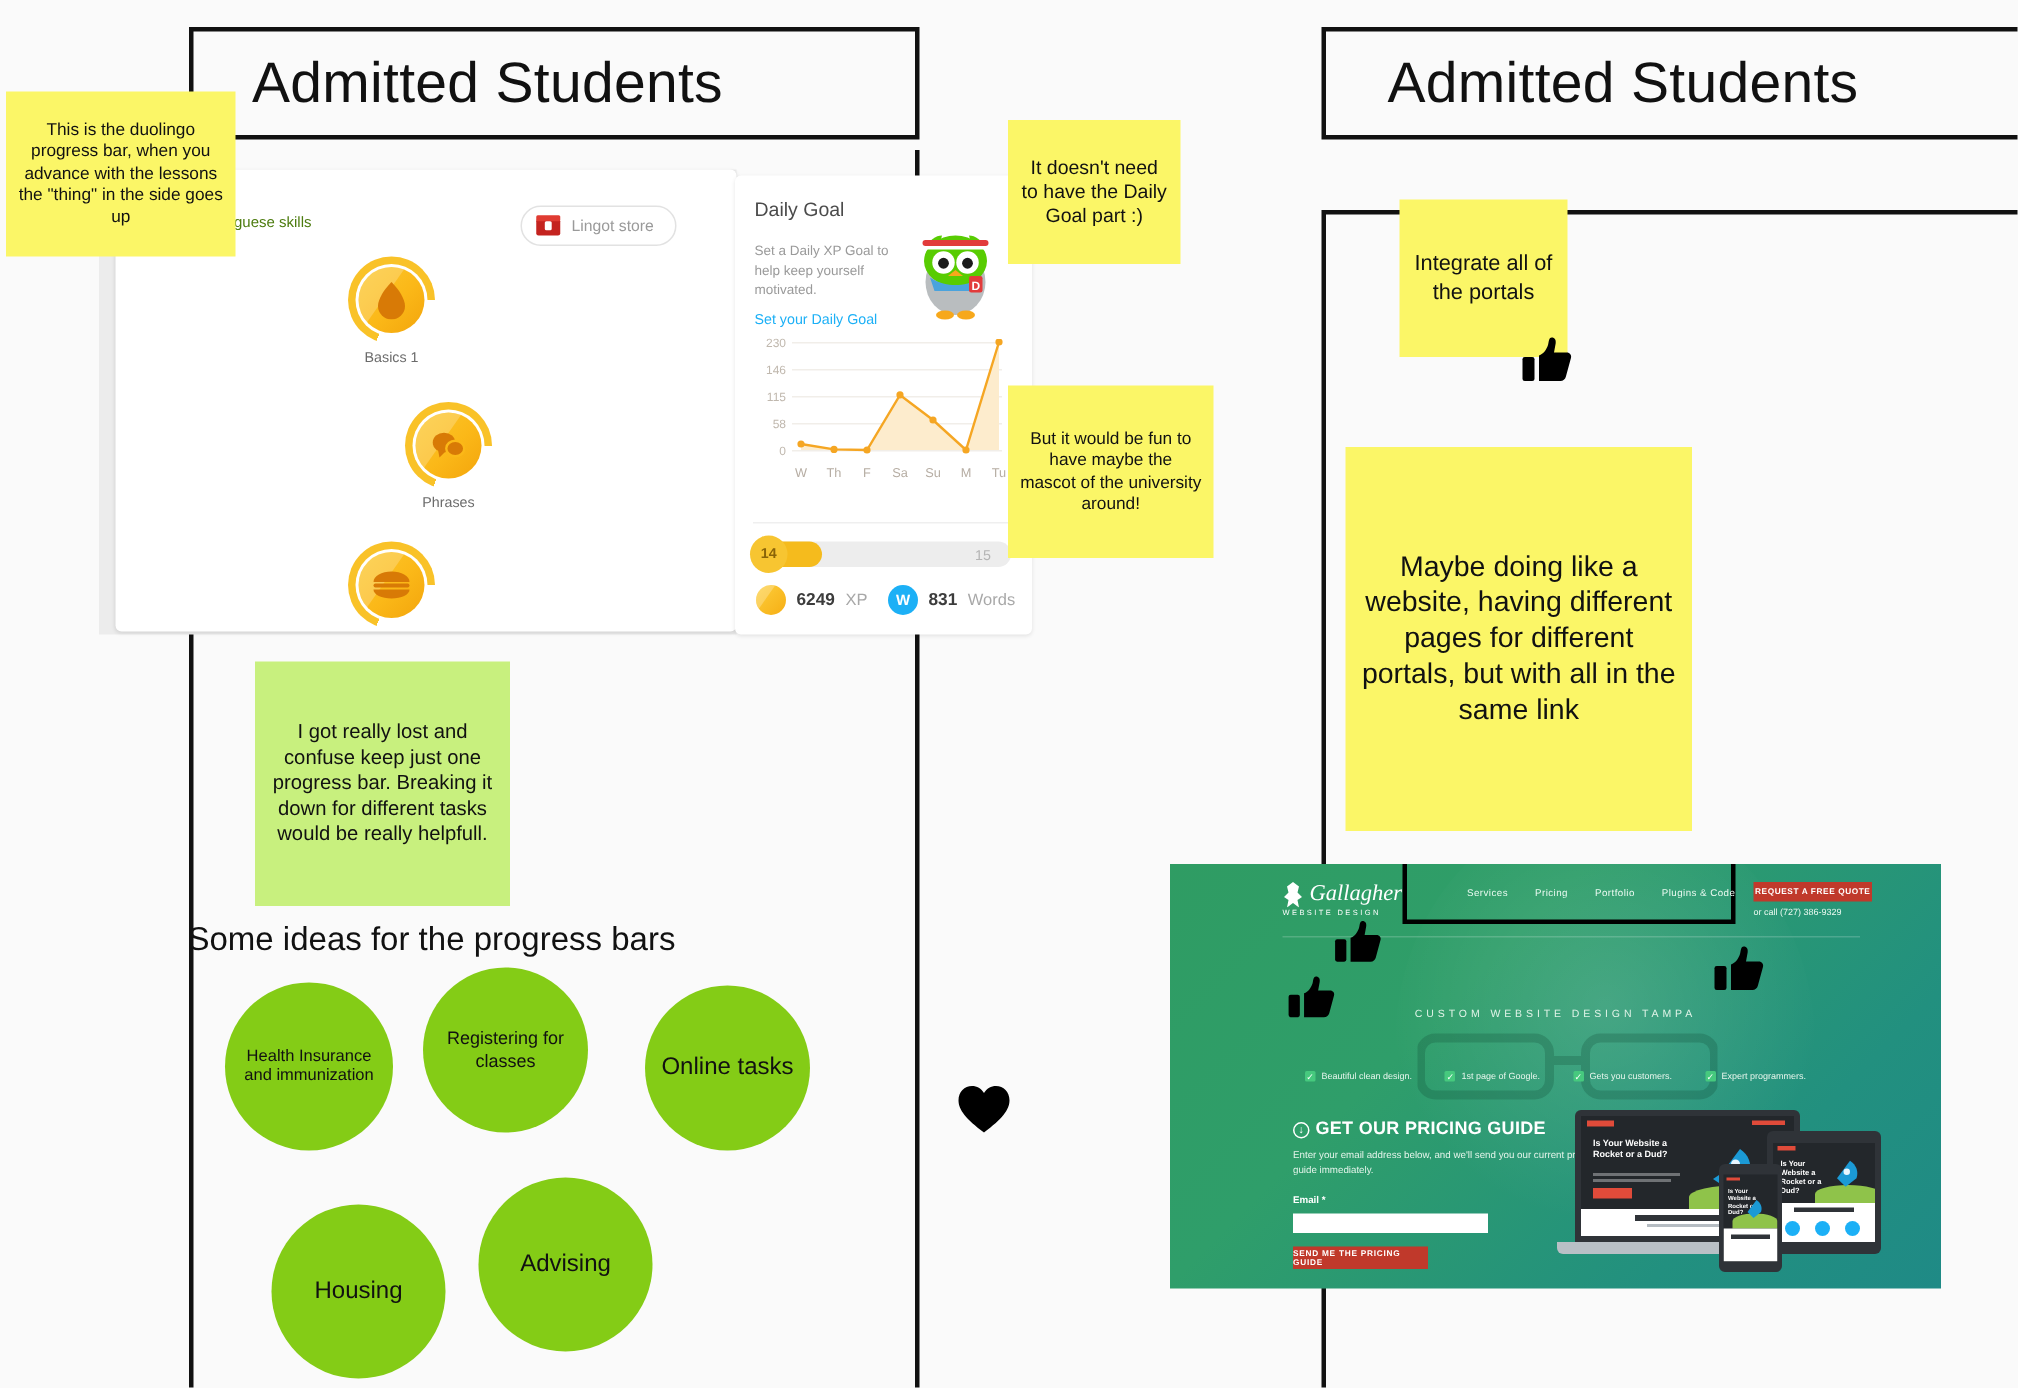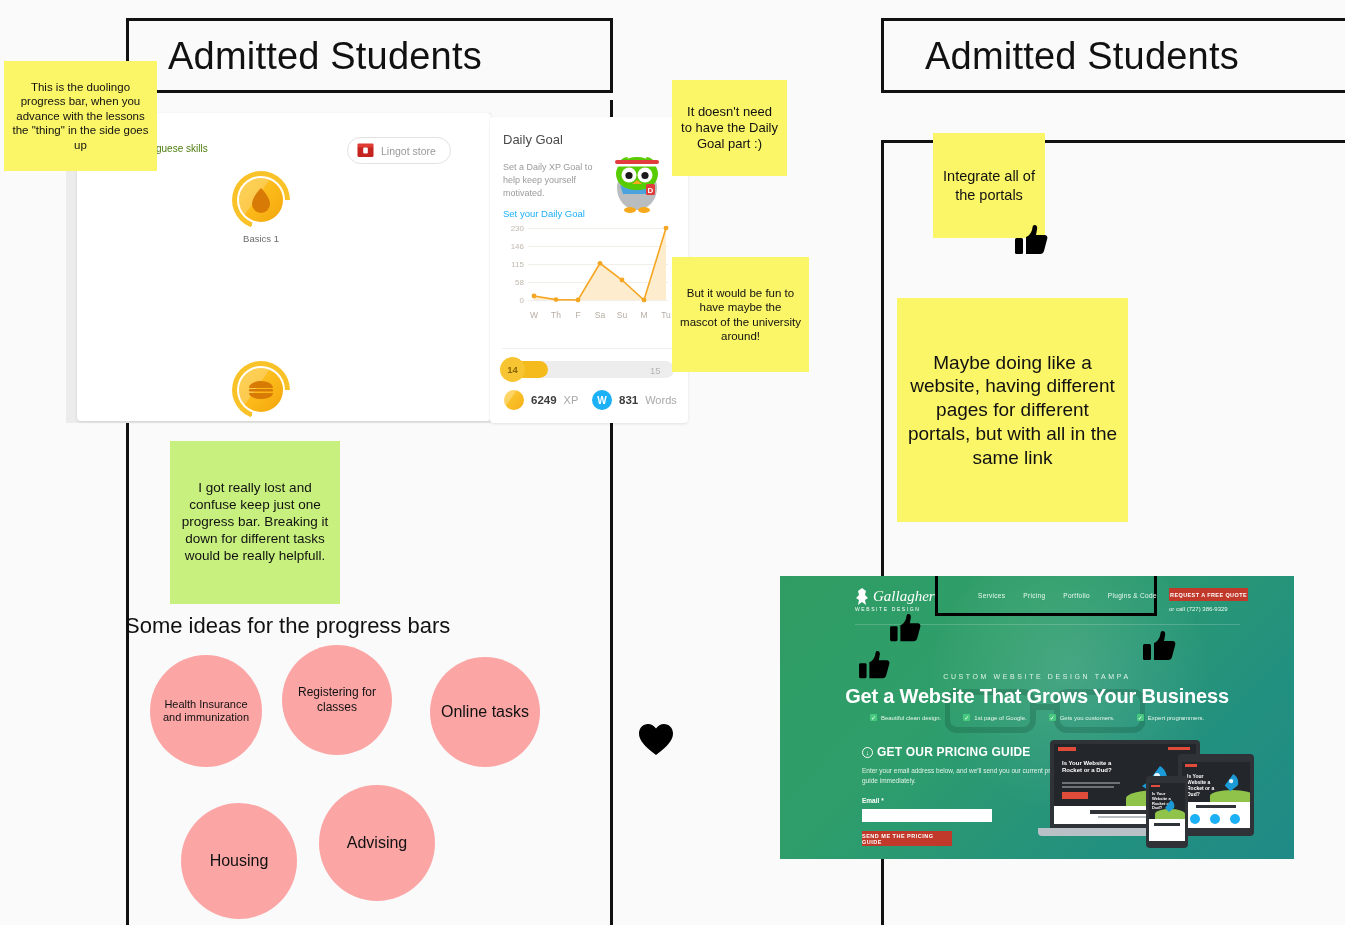--- a/index.html
+++ b/index.html
@@ -89,21 +89,21 @@
   .stat span.u { color:#a8a8a8; }
   .coin-sm { width:20px; height:20px; border-radius:50%;
     background:linear-gradient(135deg,#fdcf3c,#f6ae14); position:relative; overflow:hidden;}
   .coin-sm:after{content:"";position:absolute;left:-20%;top:-50%;width:45%;height:200%;background:rgba(255,255,255,.25);transform:rotate(35deg);}
   .word-sm { width:20px; height:20px; border-radius:50%; background:#1cb0f6; color:#fff;
     font-size:10px; font-weight:700; display:flex; align-items:center; justify-content:center; }
 
   
   .ideas-title { position:absolute; font-size:22px; color:#111; }
   .bubble {
-    position:absolute; border-radius:50%; background:#fca5a5;
+    position:absolute; border-radius:50%; background:#84cc16;
     display:flex; align-items:center; justify-content:center;
     text-align:center; color:#111; line-height:1.22; padding:6px;
   }
 
   
   .thumb { position:absolute; color:#000; line-height:1; }
   .heart { position:absolute; color:#000; line-height:1; }
 
   
   .site {
@@ -128,21 +128,21 @@
   .site-kicker { position:absolute; width:100%; text-align:center; font-size:7px;
     color:#dff3e7; letter-spacing:2.6px; }
   .site-h1 { position:absolute; width:100%; text-align:center; font-size:20px; font-weight:700;
     color:#fff; letter-spacing:-.2px; }
   .site-feats { position:absolute; width:100%; display:flex; justify-content:center; gap:22px;
     font-size:6px; color:#e6f6ec; }
   .site-feats .f { display:flex; align-items:center; gap:4px; }
   .tick { width:7px; height:7px; background:#46c97e; border-radius:1px; color:#fff;
     font-size:6px; display:flex; align-items:center; justify-content:center; }
   .site-guide { position:absolute; color:#fff; font-size:12px; font-weight:700; letter-spacing:.2px;
-    display:flex; align-items:center; gap:4px; }
+    display:flex; align-items:flex-end; gap:4px; }
   .dl-circle { width:11px; height:11px; border-radius:50%; border:1.3px solid #fff;
     display:flex; align-items:center; justify-content:center; font-size:7px; }
   .site-guide-sub { position:absolute; font-size:6.5px; color:#e3f4ea; line-height:1.6; width:205px; }
   .site-label { position:absolute; font-size:6.5px; color:#fff; font-weight:700; }
   .site-input { position:absolute; background:#fff; border:none; }
   .site-submit { position:absolute; background:#c0392b; color:#fff; font-size:5.5px;
     font-weight:700; letter-spacing:.5px; display:flex; align-items:center; justify-content:center; }
 
   .mock { position:absolute; }
   .laptop-body { position:absolute; background:#2f3338; border-radius:4px 4px 0 0; padding:3px; }
@@ -190,20 +190,34 @@
       <div class="coin">
         <svg width="22" height="26" viewBox="0 0 22 26">
             <path d="M11 1C6 6 2 12.5 2 17a9 9 0 0 0 18 0c0-4.5-4-11-9-16z" fill="#d87a06"></path>
           </svg>
       </div>
     </div>
     <div class="skill-label">Basics 1</div>
   </div>
 
 
+  <div class="skill" style="left:188px; top:155px;">
+    <div class="skill-ring">
+      <div class="outer"></div>
+        <div class="gap"></div>
+      <div class="coin">
+        <svg width="24" height="22" viewBox="0 0 24 22">
+          <ellipse cx="9" cy="9" rx="7.5" ry="6.5" fill="#d87a06"></ellipse>
+          <path d="M5 14l1 5 4-4z" fill="#d87a06"></path>
+          <ellipse cx="16.5" cy="13" rx="6" ry="5.2" fill="#d87a06" stroke="#fbb818" stroke-width="1.6"></ellipse>
+        </svg>
+      </div>
+    </div>
+    <div class="skill-label">Phrases</div>
+  </div>
 
   <div class="skill" style="left:150px; top:248px;">
     <div class="skill-ring">
       <div class="outer"></div>
         <div class="gap"></div>
       <div class="coin">
         <svg width="26" height="20" viewBox="0 0 26 20">
           <path d="M1 8C1 4 6.5 1 13 1s12 3 12 7z" fill="#d87a06"></path>
           <rect x="1" y="9" width="24" height="2.6" rx="1.3" fill="#d87a06"></rect>
           <path d="M1 13h24c0 3.5-5.5 6-12 6S1 16.5 1 13z" fill="#d87a06"></path>
@@ -318,21 +332,21 @@
 <div class="frame-border" style="left:881px; top:140px; width:500px; height:790px;"></div>
 
 <div class="sticky" style="left:933px; top:133px; width:112px; height:105px; font-size:14.5px;">Integrate all of the portals</div>
 <div class="thumb" style="left:1014px; top:224px;">
   <svg width="36" height="32" viewBox="0 0 36 32">
     <rect x="1" y="14" width="8" height="16" rx="1.5" fill="#000"></rect>
     <path d="M12 30V13c3-1 5-4 6-7 .6-2 .4-5 2.5-5 2 0 3 1.6 2.6 4L22 11h8.5c2 0 3.4 1.8 2.8 3.6l-3.4 12.6c-.4 1.6-1.9 2.8-3.6 2.8H12z" fill="#000"></path>
   </svg>
 </div>
 
-<div class="sticky" style="left:897px; top:298px; width:231px; height:224px; font-size:19px;">Maybe doing like a website, having different pages for different portals, but with all in the same link</div>
+<div class="sticky" style="left:897px; top:298px; width:231px; height:256px; font-size:19px;">Maybe doing like a website, having different pages for different portals, but with all in the same link</div>
 
 <div class="site" style="left:780px; top:576px; width:514px; height:283px;">
   <div class="site-face" style="left:150px; top:-40px; width:280px; height:320px;"></div>
 
   <svg width="200" height="46" viewBox="0 0 200 46" style="position:absolute;left:165px;top:112px;opacity:.22">
     <rect x="2" y="4" width="86" height="38" rx="10" fill="none" stroke="#0c3f2c" stroke-width="6"></rect>
     <rect x="112" y="4" width="86" height="38" rx="10" fill="none" stroke="#0c3f2c" stroke-width="6"></rect>
     <rect x="88" y="16" width="24" height="6" fill="#0c3f2c"></rect>
   </svg>
 
@@ -355,21 +369,20 @@
     <span>Plugins &amp; Code</span>
     <span>Contact</span>
   </div>
 
   <div class="quote-btn" style="left:389px; top:12px; width:79px; height:13px;">REQUEST A FREE QUOTE</div>
   <div class="site-phone" style="left:389px; top:30px;">or call (727) 386-9329</div>
 
   <div class="site-rule" style="left:75px; top:48px; width:385px;"></div>
 
   <div class="site-kicker" style="left:0; top:97px;">CUSTOM WEBSITE DESIGN TAMPA</div>
-  <div class="site-h1" style="left:0; top:109px;">Get a Website That Grows Your Business</div>
 
   <div class="site-feats" style="left:0; top:138px;">
     <span class="f">
         <span class="tick">✓</span>
         <span>Beautiful clean design.</span>
       </span>
     <span class="f">
         <span class="tick">✓</span>
         <span>1st page of Google.</span>
       </span>

